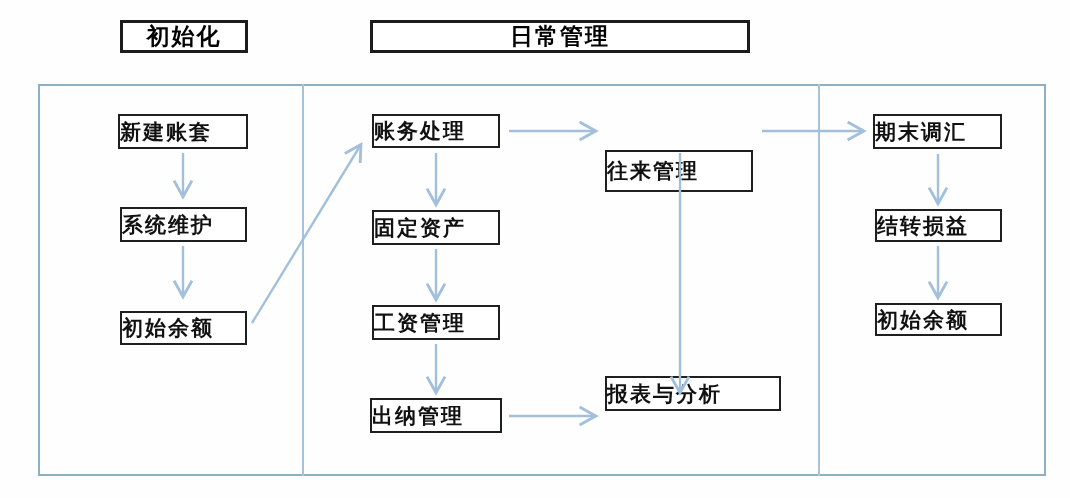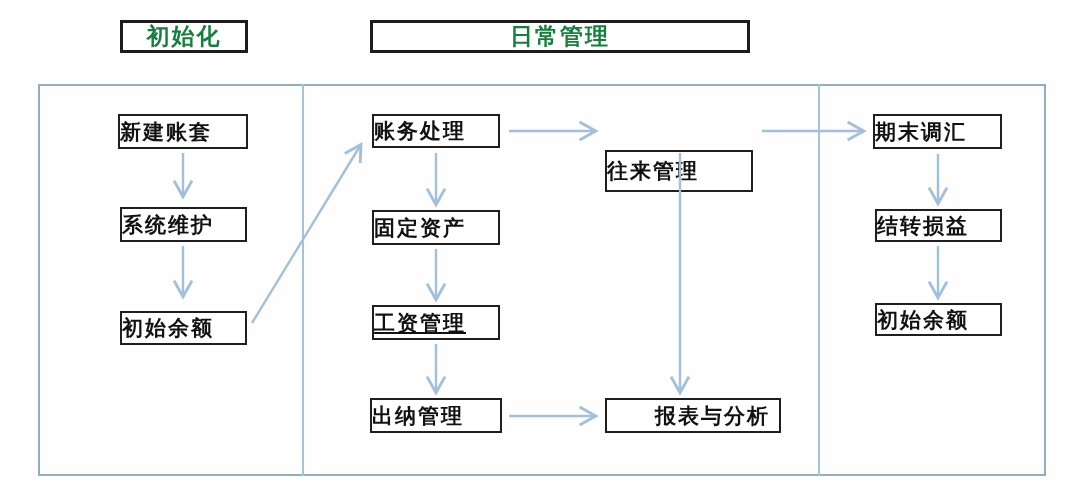--- a/index.html
+++ b/index.html
@@ -23,21 +23,21 @@
     position: absolute;
     box-sizing: border-box;
     border: 3px solid #1c1c1c;
     background: #ffffff;
     display: flex;
     align-items: center;
     justify-content: center;
     font-size: 23px;
     font-weight: 700;
     letter-spacing: 2px;
-    color: #15803d;
+    color: #000000;
   }
   
   .outer-box {
     position: absolute;
     box-sizing: border-box;
     left: 38px; top: 84px;
     width: 1008px; height: 392px;
     border: 2px solid var(--container-border, #8fafc2);
     background: transparent;
   }
@@ -105,31 +105,31 @@
   <div class="node" style="left:120px; top:311px; width:127px; height:34px;">
     <span>初始余额</span>
   </div>
 
   <div class="node" style="left:372px; top:114px; width:128px; height:34px;">
     <span>账务处理</span>
   </div>
   <div class="node" style="left:372px; top:210px; width:128px; height:35px;">
     <span>固定资产</span>
   </div>
-  <div class="node" style="left:372px; top:305px; width:128px; height:35px;text-decoration:underline;">
+  <div class="node" style="left:372px; top:305px; width:128px; height:35px;">
     <span>工资管理</span>
   </div>
   <div class="node" style="left:370px; top:398px; width:132px; height:35px;">
     <span>出纳管理</span>
   </div>
 
   <div class="node" style="left:605px; top:114px; width:148px; height:42px;margin-top:36px;">
     <span>往来管理</span>
   </div>
-  <div class="node" style="left:605px; top:398px; width:176px; height:35px;padding-left:48px;">
+  <div class="node" style="left:605px; top:376px; width:176px; height:35px;">
     <span>报表与分析</span>
   </div>
 
   <div class="node" style="left:873px; top:114px; width:129px; height:35px;">
     <span>期末调汇</span>
   </div>
   <div class="node" style="left:875px; top:209px; width:127px; height:33px;">
     <span>结转损益</span>
   </div>
   <div class="node" style="left:875px; top:303px; width:127px; height:33px;">

